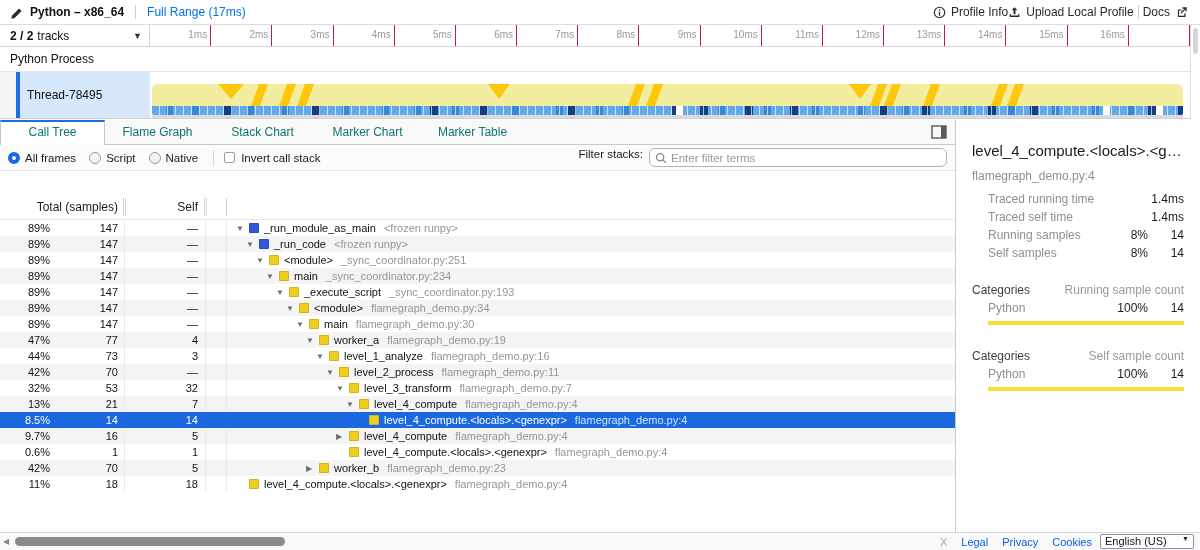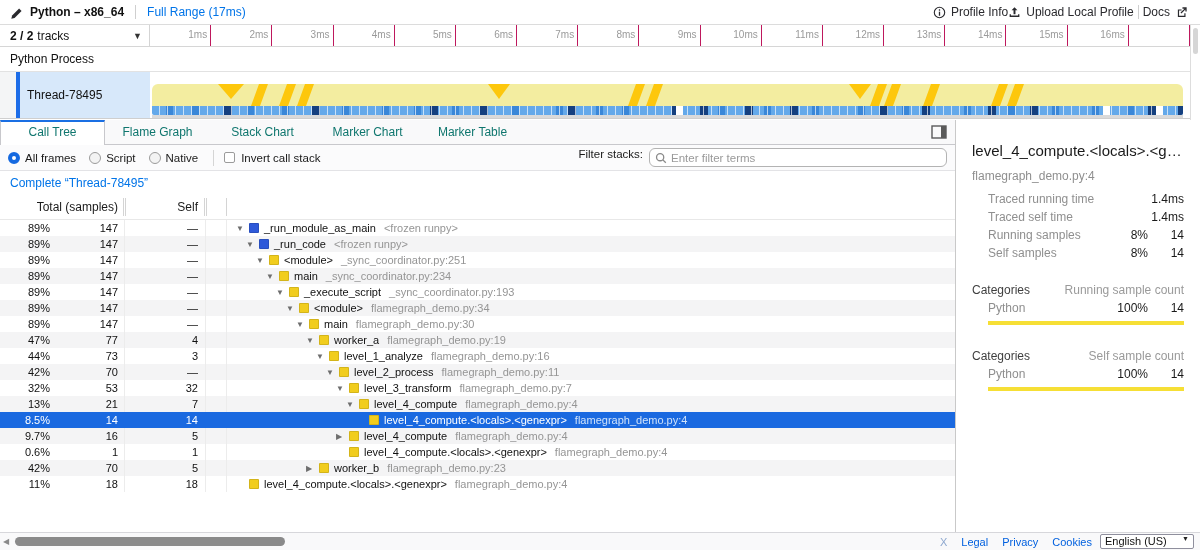--- a/index.html
+++ b/index.html
@@ -349,23 +349,20 @@
           <svg viewBox="0 0 14 14" width="12" height="12">
               <circle cx="6" cy="6" r="4.2" fill="none" stroke="#8a8a8a" stroke-width="1.5"></circle>
               <line x1="9.2" y1="9.2" x2="12.6" y2="12.6" stroke="#8a8a8a" stroke-width="1.5"></line>
             </svg>
         </span>
         <input type="text" placeholder="Enter filter terms" style="">
       </div>
     </div>
   </div>
 
-  <div class="crumb-row">
-    <a class="crumb">Complete “Thread-78495”</a>
-  </div>
 
   <div class="thead">
     <span class="th-total">Total (samples)</span>
     <span class="th-self">Self</span>
     <span class="th-dbl" style="left:123px;"></span>
     <span class="th-dbl" style="left:204px;"></span>
     <span class="th-sgl" style="left:226px;"></span>
   </div>
 
   <div class="tree-body" id="treeBody">

